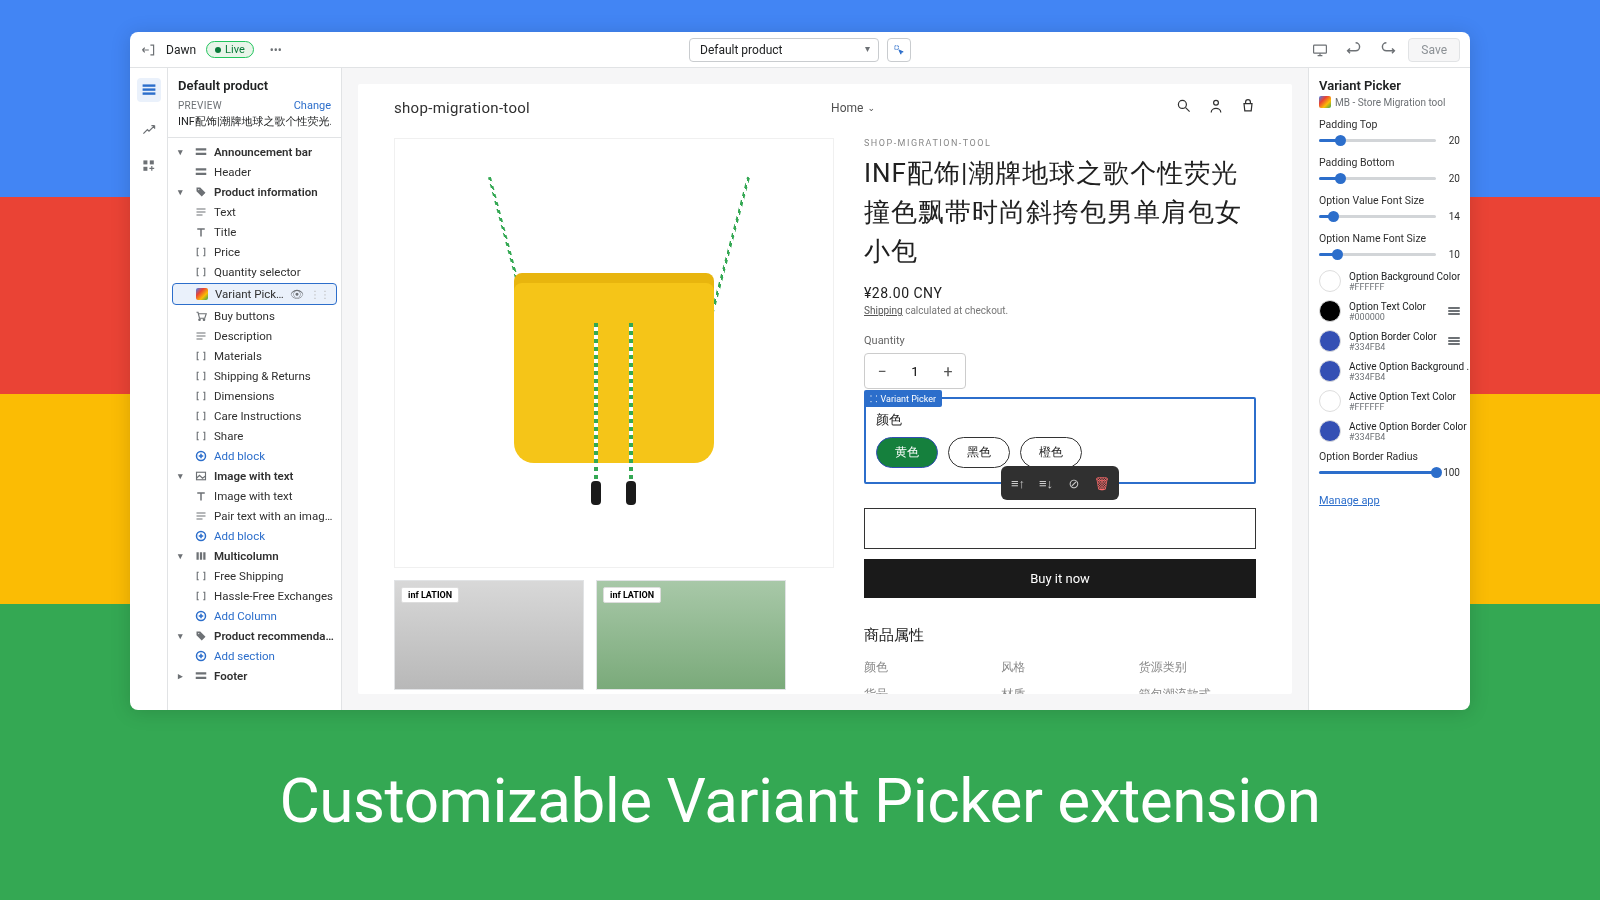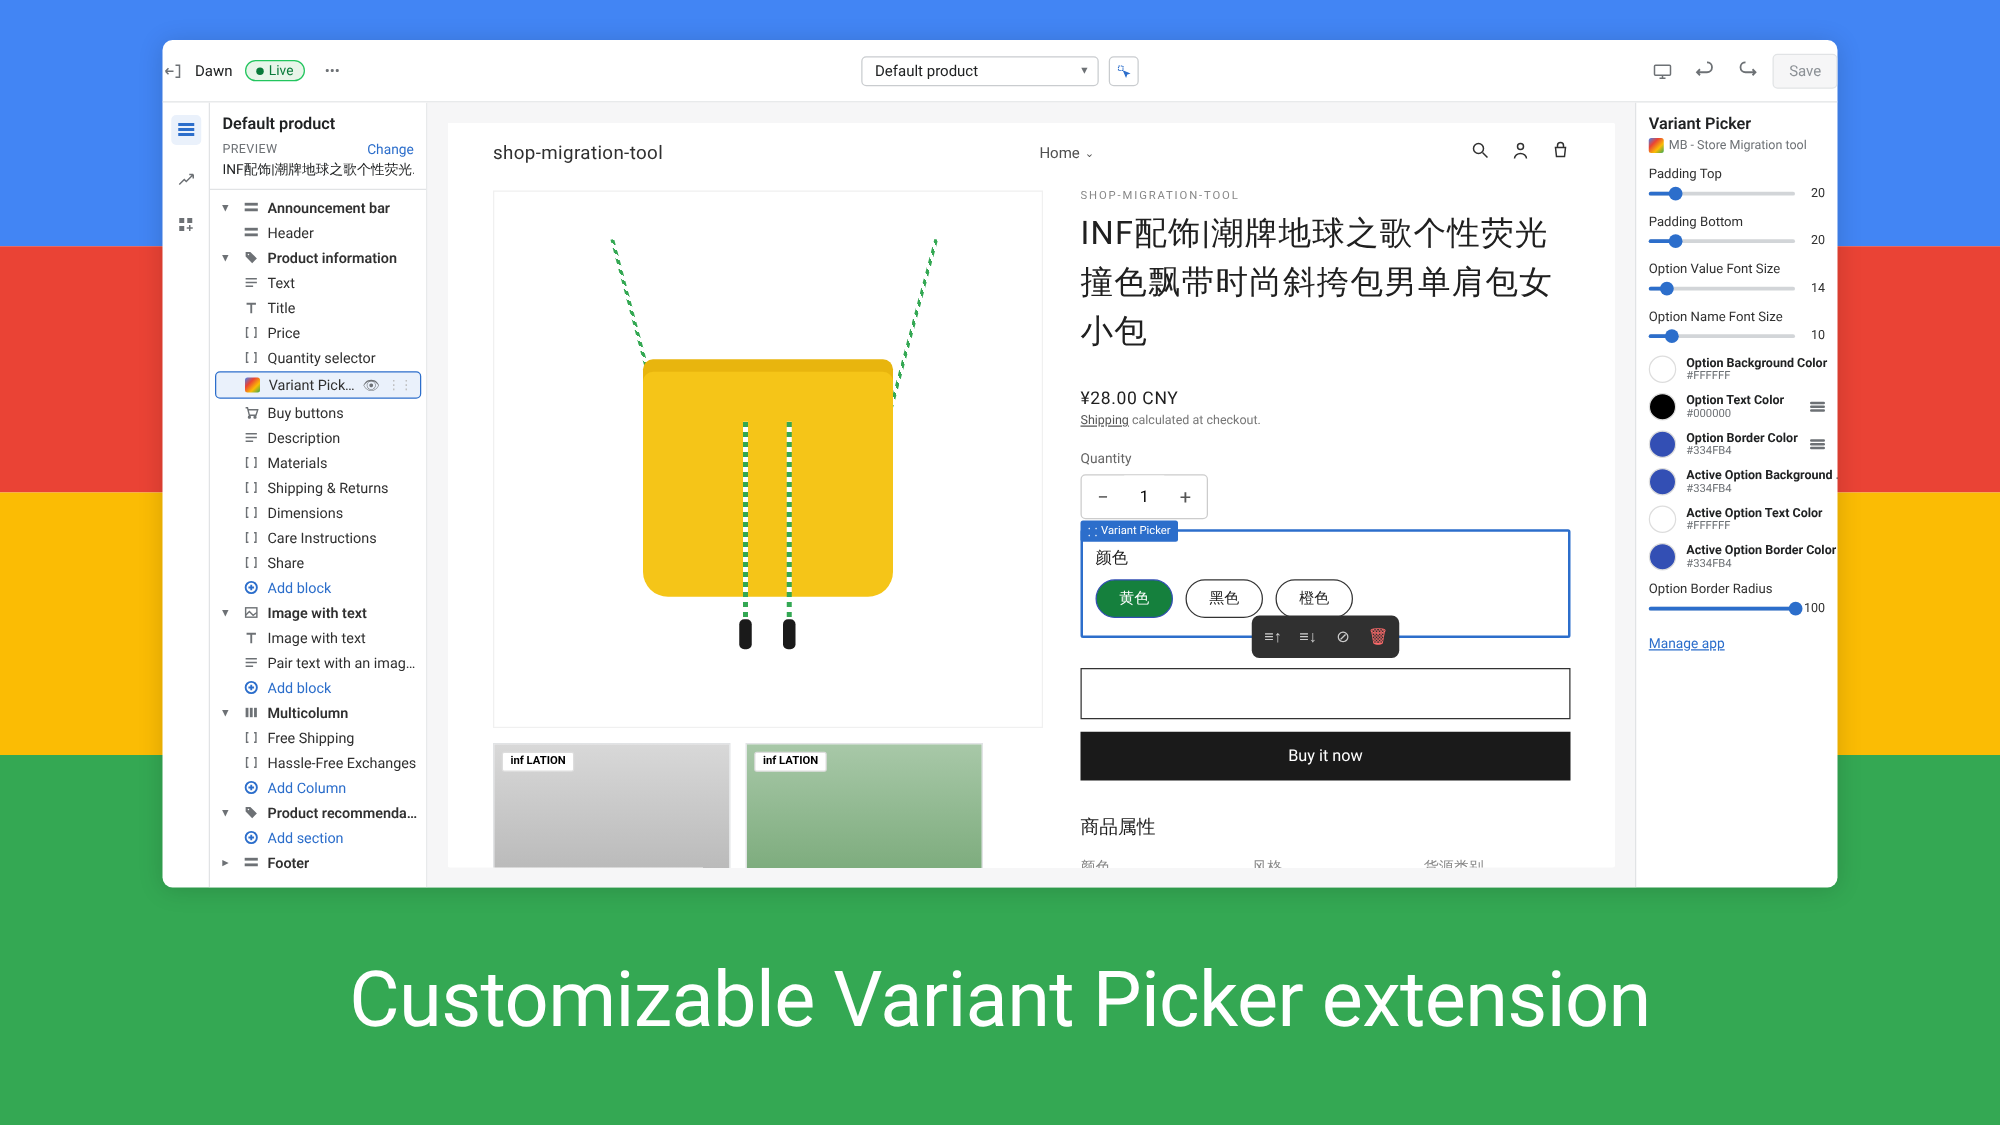--- a/index.html
+++ b/index.html
@@ -4,30 +4,30 @@
 <style>
 *{box-sizing:border-box;margin:0;padding:0;font-family:-apple-system,BlinkMacSystemFont,"Segoe UI",Roboto,Arial,sans-serif}
 body{width:1600px;height:900px;overflow:hidden;position:relative}
 .bg{position:absolute;inset:0}
 .bg div{position:absolute;left:0;right:0}
 .bg .b1{top:0;height:197px;background:#4285F4}
 .bg .b2{top:197px;height:197px;background:#EA4335}
 .bg .b3{top:394px;height:210px;background:#FBBC04}
 .bg .b4{top:604px;height:296px;background:#34A853}
 .app{position:absolute;top:32px;left:130px;right:130px;bottom:190px;background:#fff;border-radius:8px;box-shadow:0 2px 20px rgba(0,0,0,.15);display:flex;flex-direction:column;overflow:hidden}
-.topbar{height:50px;border-bottom:1px solid #e1e3e5;display:flex;align-items:center;padding:0 0;gap:10px;font-size:12px;color:#202223}
+.topbar{height:36px;border-bottom:1px solid #e1e3e5;display:flex;align-items:center;padding:0 10px;gap:10px;font-size:12px;color:#202223}
 .tb-icon{width:16px;height:16px;display:flex;align-items:center;justify-content:center;color:#6d7175}
 .badge-live{display:inline-flex;align-items:center;gap:4px;background:#e8f5e9;border:1px solid #22c55e;color:#0a7a3a;border-radius:10px;padding:1px 8px;font-size:11px}
 .badge-live::before{content:"";width:6px;height:6px;border-radius:50%;background:#0a7a3a}
 .tb-dots{cursor:pointer;padding:2px 6px;color:#6d7175}
 .tb-center{position:absolute;left:50%;transform:translateX(-50%);display:flex;align-items:center;gap:8px}
 .tb-select{border:1px solid #c9cccf;border-radius:4px;padding:4px 24px 4px 10px;font-size:12px;min-width:190px;position:relative;color:#202223}
 .tb-select::after{content:"▾";position:absolute;right:8px;top:4px;color:#6d7175;font-size:10px}
 .tb-sq{width:24px;height:24px;border:1px solid #c9cccf;border-radius:4px;display:flex;align-items:center;justify-content:center;color:#2c6ecb}
-.tb-right{margin-left:auto;display:flex;gap:6px}
+.tb-right{margin-left:auto;display:flex;align-items:center;gap:6px}
 .tb-btn{width:28px;height:28px;display:flex;align-items:center;justify-content:center;border-radius:4px;color:#6d7175}
 .save-btn{border:1px solid #e1e3e5;background:#f6f6f7;color:#8c9196;padding:4px 12px;border-radius:4px;font-size:12px}
 .main{flex:1;display:flex;overflow:hidden}
 .rail{width:38px;border-right:1px solid #e1e3e5;display:flex;flex-direction:column;align-items:center;padding-top:10px;gap:14px}
 .rail-item{width:24px;height:24px;display:flex;align-items:center;justify-content:center;border-radius:4px;color:#6d7175}
 .rail-item.active{background:#eaf1fb;color:#2c6ecb}
 .left-panel{width:174px;border-right:1px solid #e1e3e5;overflow-y:auto;font-size:12px;color:#202223;background:#fff}
 .lp-head{padding:10px 10px 6px;font-weight:600;font-size:13px}
 .lp-prev{padding:0 10px 8px;border-bottom:1px solid #e1e3e5}
 .lp-prev-row{display:flex;justify-content:space-between;align-items:center;font-size:10px;color:#6d7175;text-transform:uppercase;letter-spacing:.3px}
@@ -67,21 +67,21 @@
 .cord-end{position:absolute;width:10px;height:24px;background:#1a1a1a;border-radius:4px;bottom:-2px}
 .cord-end.e1{left:107px}
 .cord-end.e2{left:142px}
 .thumbs{display:flex;gap:12px;margin-top:12px}
 .thumb{width:190px;height:110px;background:#eee;border:1px solid #e1e3e5;display:flex;align-items:flex-start;justify-content:flex-start;padding:6px;position:relative;overflow:hidden}
 .thumb-logo{font-size:9px;font-weight:700;background:#fff;padding:2px 6px;border-radius:2px;border:1px solid #ddd}
 .thumb.t1{background:linear-gradient(180deg,#d8d8d8,#b8b8b8)}
 .thumb.t2{background:linear-gradient(180deg,#a8c8a8,#7aaa7a)}
 .pv-info{flex:1;font-size:13px;color:#202020}
 .vendor{font-size:9px;letter-spacing:1.5px;color:#888;text-transform:uppercase}
-.ptitle{font-size:26px;line-height:1.5;margin:6px 0 26px;font-weight:400;letter-spacing:1px}
+.ptitle{font-size:26px;line-height:1.5;margin:6px 0 14px;font-weight:400;letter-spacing:1px}
 .price{font-size:14px;letter-spacing:.5px}
 .ship{font-size:10px;color:#777;margin-top:4px}
 .ship u{color:#555}
 .qlbl{font-size:11px;color:#666;margin-top:18px}
 .qty{display:inline-flex;border:1px solid #ccc;border-radius:4px;margin-top:6px}
 .qty button{width:34px;height:34px;border:none;background:none;font-size:16px;color:#555;cursor:pointer}
 .qty input{width:32px;border:none;text-align:center;font-size:13px}
 .vp-box{border:2px solid #2c6ecb;margin-top:8px;padding:12px 10px 14px;position:relative;border-radius:2px}
 .vp-tag{position:absolute;top:-9px;left:-2px;background:#2c6ecb;color:#fff;font-size:9px;padding:2px 6px;border-radius:2px;display:flex;align-items:center;gap:3px}
 .optname{font-size:13px;margin-bottom:8px}
@@ -102,21 +102,21 @@
 .rp-field{margin-bottom:10px}
 .rp-label{font-size:10.5px;color:#303030;margin-bottom:4px}
 .rp-slider{display:flex;align-items:center;gap:6px}
 .rp-track{flex:1;height:3px;background:#d2d5d8;border-radius:2px;position:relative}
 .rp-fill{height:100%;background:#2c6ecb;border-radius:2px}
 .rp-thumb{position:absolute;top:-4px;width:11px;height:11px;background:#2c6ecb;border-radius:50%;margin-left:-5px}
 .rp-val{font-size:10px;color:#303030;min-width:18px;text-align:right}
 .rp-color{display:flex;align-items:center;gap:8px;margin-bottom:8px}
 .rp-swatch{width:22px;height:22px;border-radius:50%;border:1px solid #ddd;flex-shrink:0}
 .rp-color-info{flex:1}
-.rp-color-name{font-size:10px;font-weight:700;white-space:nowrap;overflow:hidden;text-overflow:ellipsis}
+.rp-color-name{font-size:10px;font-weight:400;white-space:nowrap;overflow:hidden;text-overflow:ellipsis}
 .rp-color-hex{font-size:9px;color:#6d7175}
 .rp-stack{width:12px;display:flex;flex-direction:column;gap:1px}
 .rp-stack span{height:2px;background:#6d7175;border-radius:1px}
 .rp-manage{color:#2c6ecb;font-size:11px;text-decoration:underline;cursor:pointer;margin-top:6px;display:inline-block}
 .banner{position:absolute;bottom:0;left:0;right:0;top:700px;display:flex;align-items:center;justify-content:center}
 .banner-text{color:#fff;font-size:62px;font-weight:400;letter-spacing:-.5px}
 .ic svg{width:12px;height:12px}
 </style>
 </head>
 <body>

